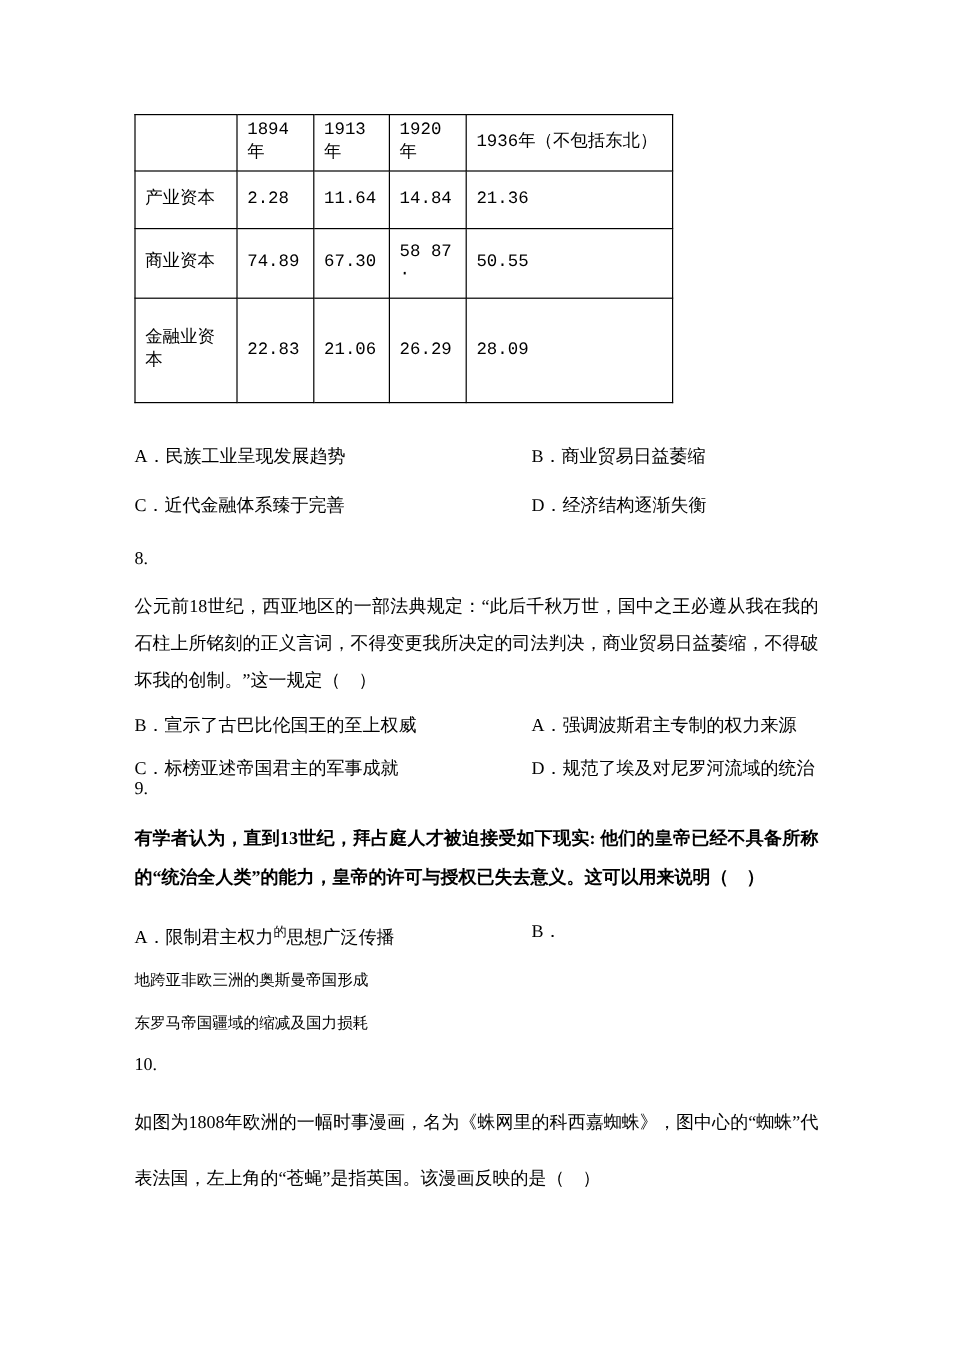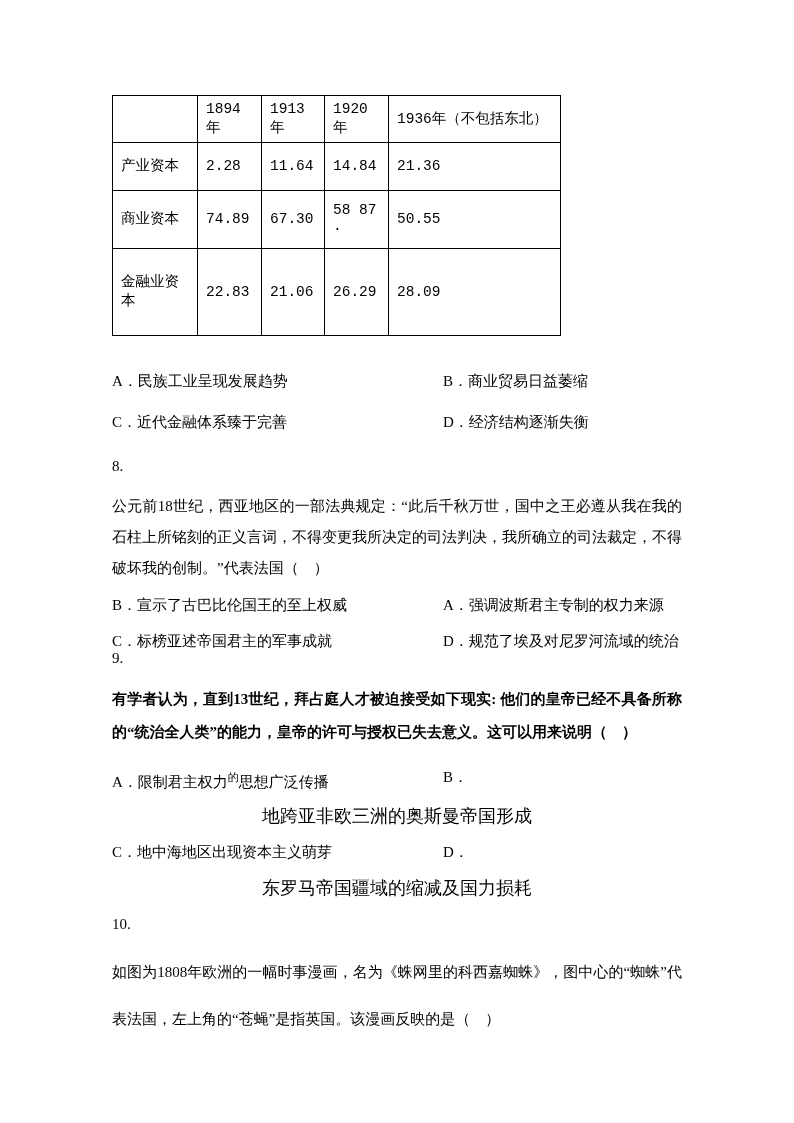--- a/index.html
+++ b/index.html
@@ -37,21 +37,21 @@
 
   
   .opt-row {
     display:grid;
     grid-template-columns:331px auto;
     font-size:15px;
     line-height:17px;
   }
   .q-num { font-size:15px; line-height:16px; margin-bottom:17px; }
   .q-para { font-size:15px; line-height:31px; text-align:justify; }
-  .cont-line { font-size:18px; line-height:17px;text-align:center; }
+  .cont-line { font-size:13px; line-height:17px; }
   .sup { font-size:11px; vertical-align:super; }
 
   .sec-q7-ab { margin-bottom:24px; }
   .sec-q7-cd { margin-bottom:27px; }
 
   .q8-para { margin-bottom:13px; }
   .sec-q8-ab { margin-bottom:19px; }
   .sec-q8-cd { }
 
   .q9-para { line-height:33px; margin-bottom:20px;font-weight:bold; }
@@ -111,39 +111,35 @@
   <div class="opt-row sec-q7-ab">
     <span>A．民族工业呈现发展趋势</span>
     <span>B．商业贸易日益萎缩</span>
   </div>
   <div class="opt-row sec-q7-cd">
     <span>C．近代金融体系臻于完善</span>
     <span>D．经济结构逐渐失衡</span>
   </div>
 
   <div class="q-num">8.</div>
-  <p class="q-para q8-para">公元前18世纪，西亚地区的一部法典规定：“此后千秋万世，国中之王必遵从我在我的石柱上所铭刻的正义言词，不得变更我所决定的司法判决，我所确立的司法裁定，不得破坏我的创制。”代表法国（　）</p>
+  <p class="q-para q8-para">公元前18世纪，西亚地区的一部法典规定：“此后千秋万世，国中之王必遵从我在我的石柱上所铭刻的正义言词，不得变更我所决定的司法判决，商业贸易日益萎缩，不得破坏我的创制。”这一规定（　）</p>
   <div class="opt-row sec-q8-ab">
     <span>B．宣示了古巴比伦国王的至上权威</span>
     <span>A．强调波斯君主专制的权力来源</span>
   </div>
   <div class="opt-row sec-q8-cd">
     <span>C．标榜亚述帝国君主的军事成就</span>
     <span>D．规范了埃及对尼罗河流域的统治</span>
   </div>
 
   <div class="q-num">9.</div>
   <p class="q-para q9-para">有学者认为，直到13世纪，拜占庭人才被迫接受如下现实: 他们的皇帝已经不具备所称的“统治全人类”的能力，皇帝的许可与授权已失去意义。这可以用来说明（　）</p>
   <div class="opt-row sec-q9-ab">
     <span><span>A．限制君主权力</span><span class="sup">的</span><span>思想广泛传播</span></span>
     <span>B．</span>
   </div>
   <p class="cont-line q9-b-text">地跨亚非欧三洲的奥斯曼帝国形成</p>
-  <div class="opt-row sec-q9-cd">
-    <span>C．地中海地区出现资本主义萌芽</span>
-    <span>D．</span>
-  </div>
   <p class="cont-line q9-d-text">东罗马帝国疆域的缩减及国力损耗</p>
 
   <div class="q-num">10.</div>
   <p class="q-para q10-para">如图为1808年欧洲的一幅时事漫画，名为《蛛网里的科西嘉蜘蛛》，图中心的“蜘蛛”代表法国，左上角的“苍蝇”是指英国。该漫画反映的是（　）</p>
 
 </div>
 
 </body></html>

